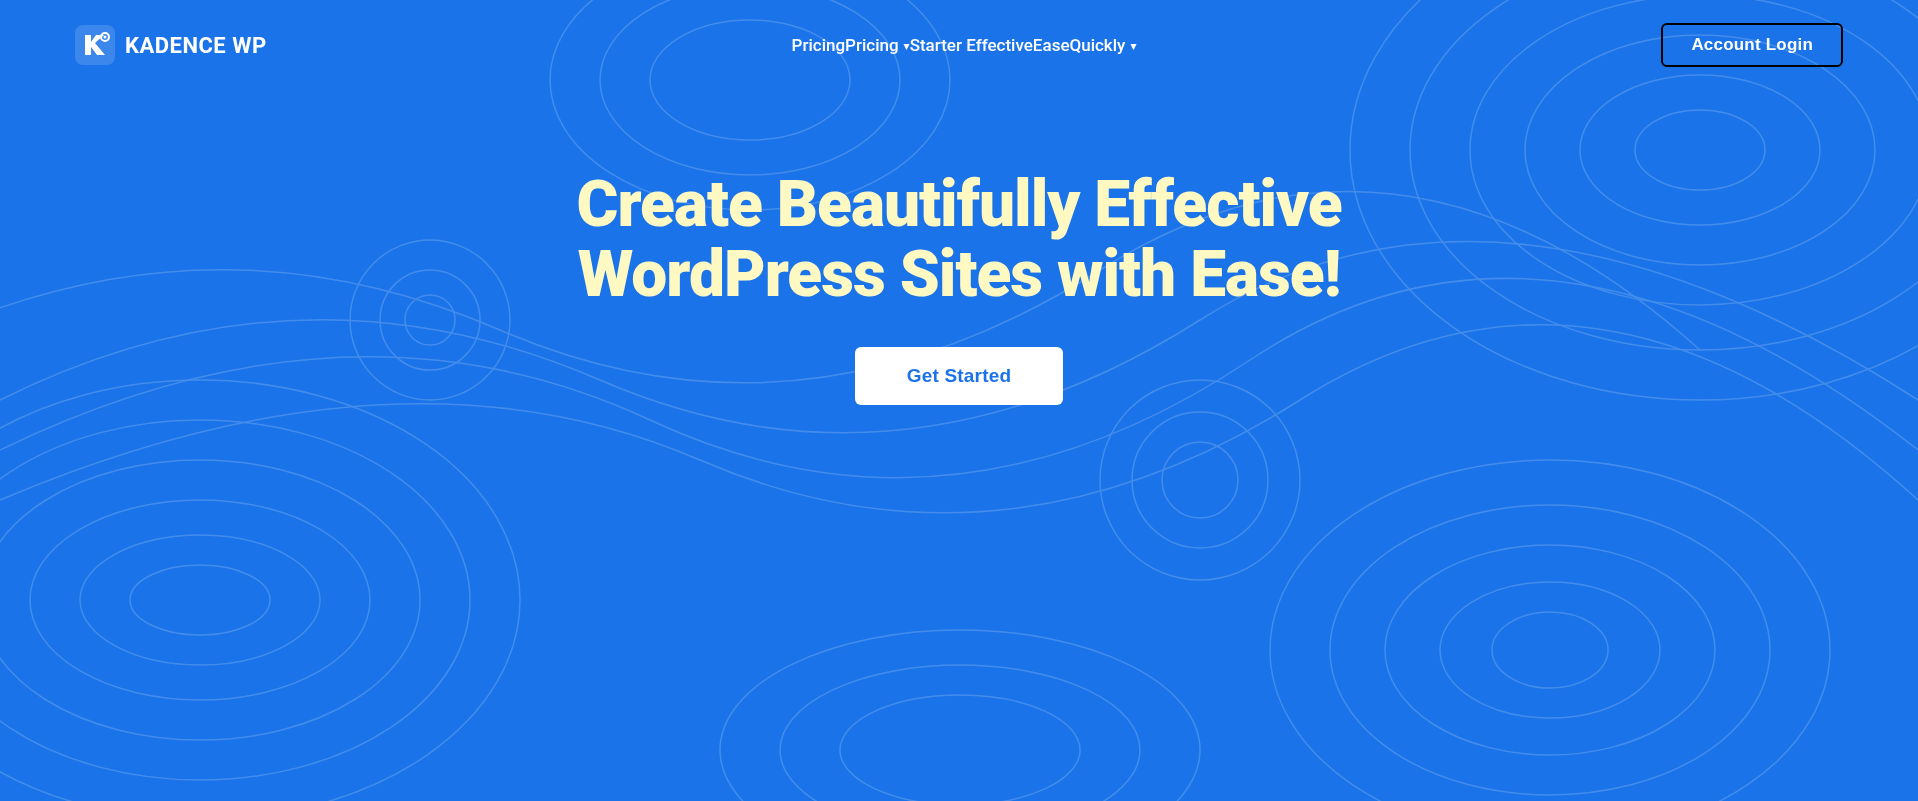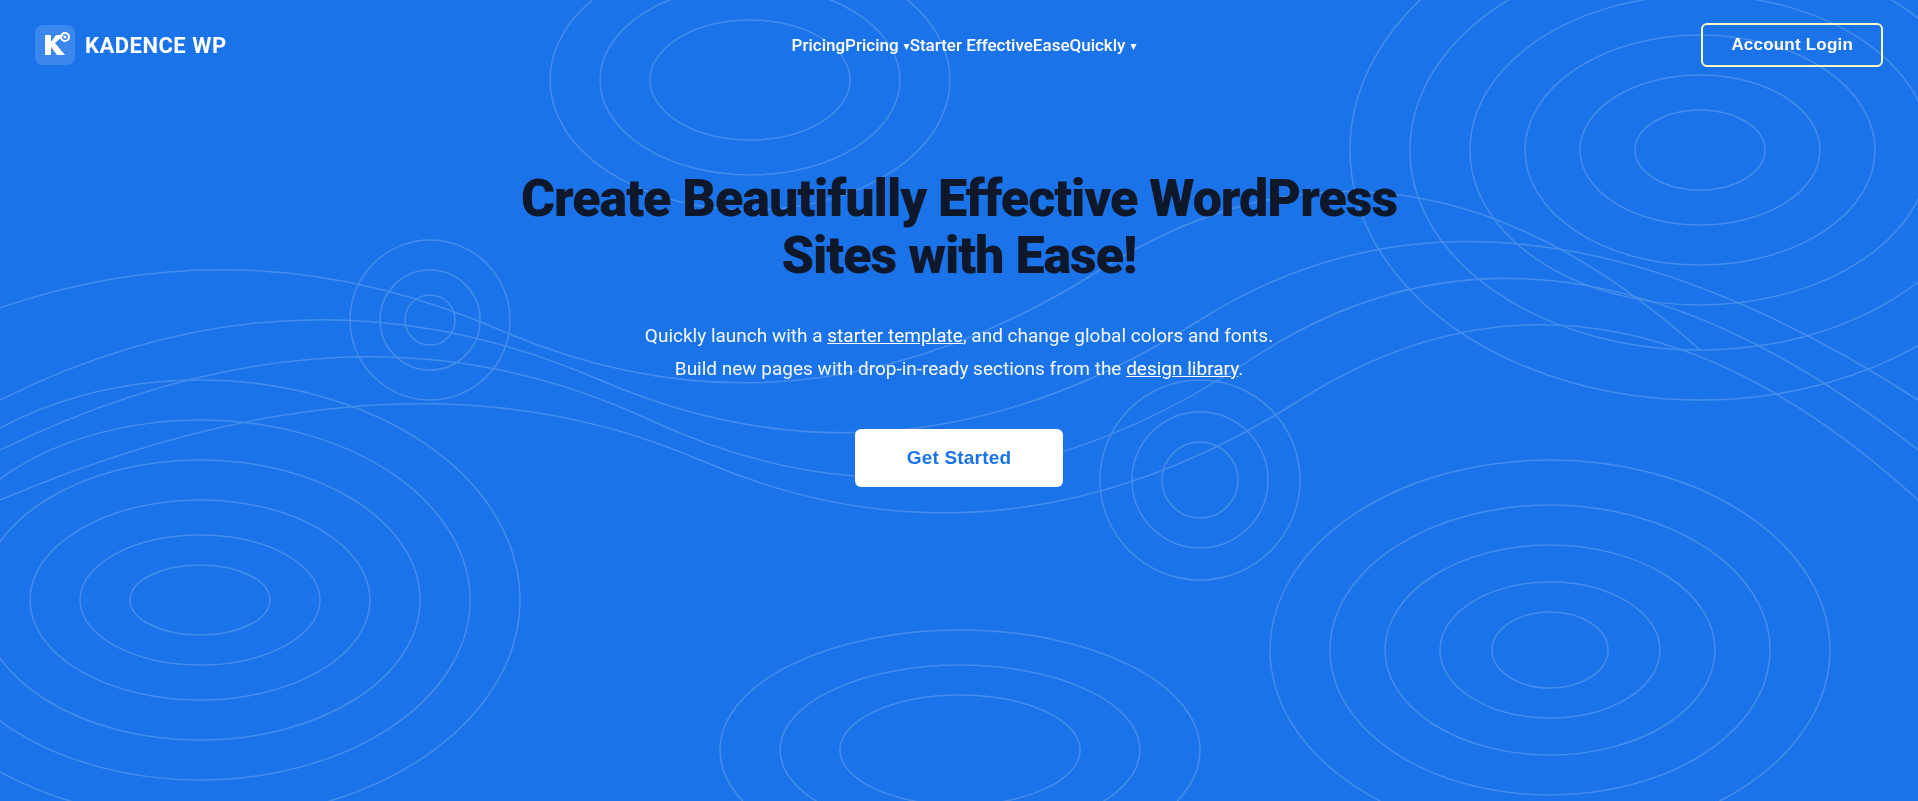--- a/index.html
+++ b/index.html
@@ -41,21 +41,21 @@
       z-index: 0;
     }
 
     
     .navbar {
       position: relative;
       z-index: 10;
       display: flex;
       align-items: center;
       justify-content: space-between;
-      padding: 0 35px;
+      padding: 0 75px;
       height: 90px;
       background: transparent;
     }
 
     .navbar-left {
       display: flex;
       align-items: center;
       gap: 10px;
     }
 
@@ -91,21 +91,21 @@
       font-size: 12px;
       margin-top: 1px;
     }
 
     .navbar-right {
       display: flex;
       align-items: center;
     }
 
     .account-login-btn {
-      border: 2px solid #fef9c3;
+      border: 2px solid #000000;
       background: transparent;
       color: #ffffff;
       font-size: 17px;
       font-weight: 600;
       padding: 10px 28px;
       border-radius: 6px;
       cursor: pointer;
       letter-spacing: 0.2px;
     }
 
@@ -115,22 +115,22 @@
       z-index: 5;
       display: flex;
       flex-direction: column;
       align-items: center;
       justify-content: center;
       text-align: center;
       padding: 80px 48px 60px;
     }
 
     .hero-title {
-      color: #0f172a;
-      font-size: 52px;
+      color: #fef9c3;
+      font-size: 64px;
       font-weight: 900;
       line-height: 1.1;
       max-width: 950px;
       margin-bottom: 36px;
       letter-spacing: -1px;
     }
 
     .hero-subtitle {
       color: rgba(255,255,255,0.95);
       font-size: 19px;
@@ -240,22 +240,17 @@
     </div>
 
     <div class="navbar-right">
       <button class="account-login-btn">Account Login</button>
     </div>
   </nav>
 
   <div class="hero-content">
     <h1 class="hero-title">Create Beautifully Effective WordPress Sites with Ease!</h1>
 
-    <p class="hero-subtitle">
-      <span>Quickly launch with a </span><a href="#">starter template</a><span>, and change global colors and fonts.</span>
-      <br>
-      <span>Build new pages with drop-in-ready sections from the </span><a href="#">design library</a><span>.</span>
-    </p>
 
     <button class="get-started-btn">Get Started</button>
   </div>
 
 </section>
 
 </body></html>

